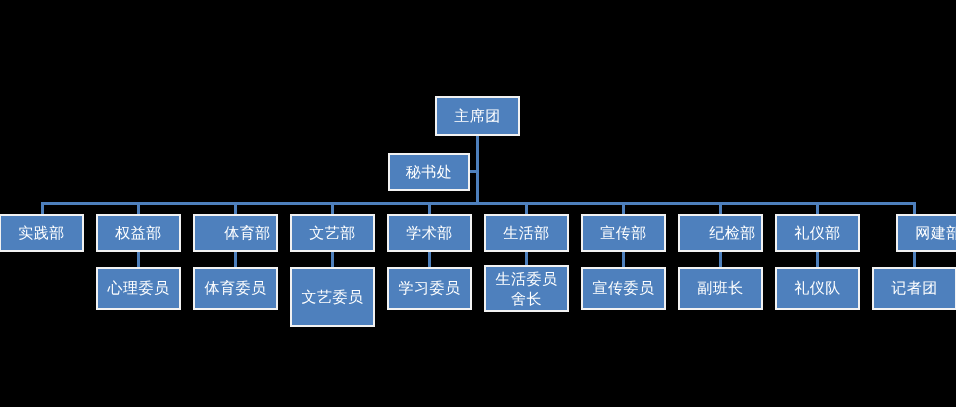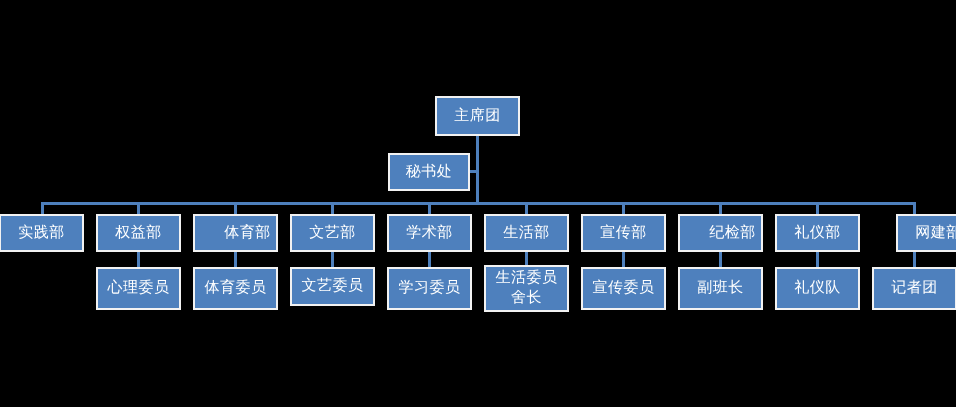--- a/index.html
+++ b/index.html
@@ -25,21 +25,20 @@
   
   .node {
     position: absolute;
     box-sizing: border-box;
     background: #4E80BD;
     border: 2px solid #F2F2F2;
     display: flex;
     align-items: center;
     justify-content: center;
     text-align: center;
-    font-family: Liberation Mono, monospace;
   }
   .node .label {
     color: #FFFFFF;
     font-size: 15px;
     line-height: 19px;
     letter-spacing: 0.5px;
     white-space: pre-line;
     font-weight: 400;
   }
   .node.two-line .label {
@@ -116,21 +115,21 @@
   <div class="conn" style="left:719px; top:252px; width:3px; height:15px;"></div>
   <div class="conn" style="left:816px; top:252px; width:3px; height:15px;"></div>
   <div class="conn" style="left:913px; top:252px; width:3px; height:15px;"></div>
 
   <div class="node" style="left:193px; top:267px; width:85px; height:43px;">
     <span class="label">体育委员</span>
   </div>
   <div class="node" style="left:96px;  top:267px; width:85px; height:43px;">
     <span class="label">心理委员</span>
   </div>
-  <div class="node" style="left:290px; top:267px; width:85px; height:39px;">
+  <div class="node" style="left:290px; top:267px; width:85px; height:60px;">
     <span class="label">文艺委员</span>
   </div>
   <div class="node" style="left:387px; top:267px; width:85px; height:43px;">
     <span class="label">学习委员</span>
   </div>
   <div class="node two-line" style="left:484px; top:265px; width:85px; height:47px;">
     <span class="label">生活委员
 舍长</span>
   </div>
   <div class="node" style="left:581px; top:267px; width:85px; height:43px;">

